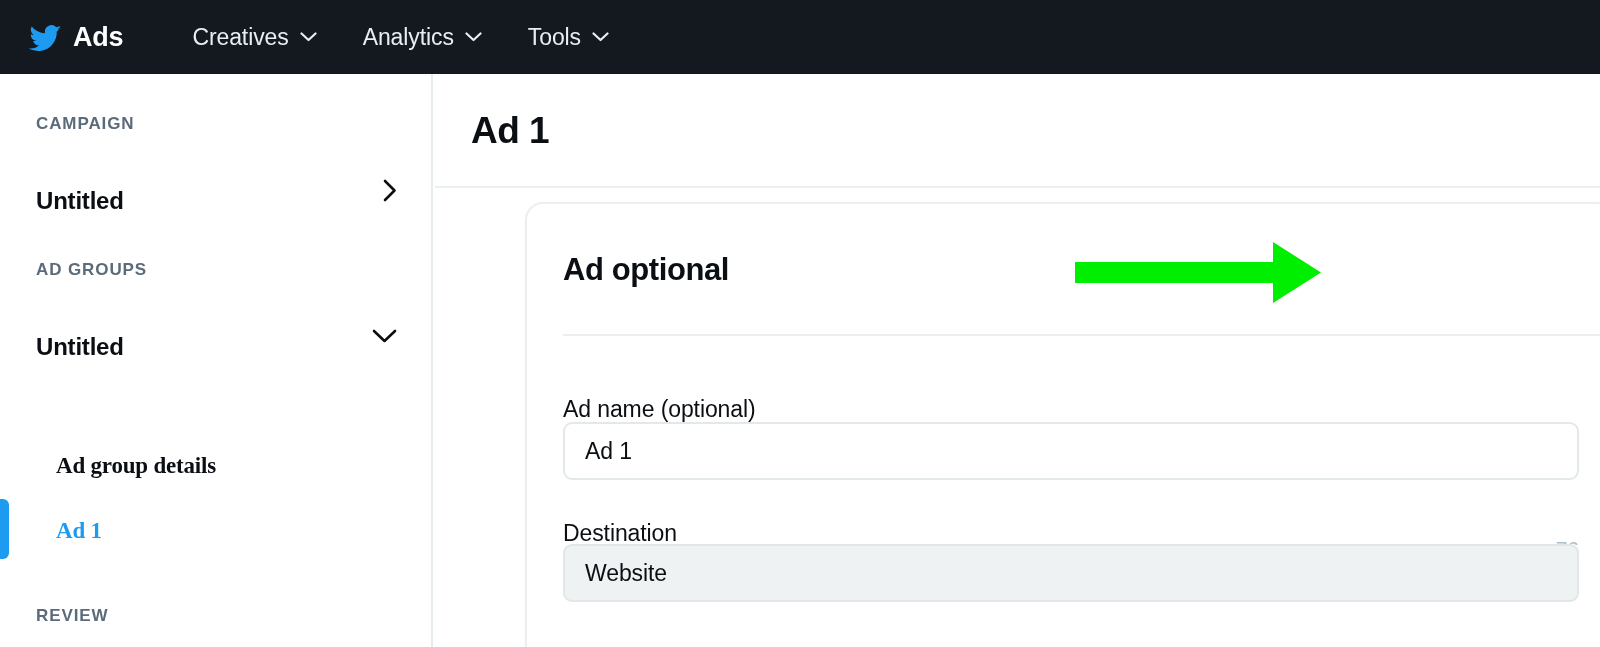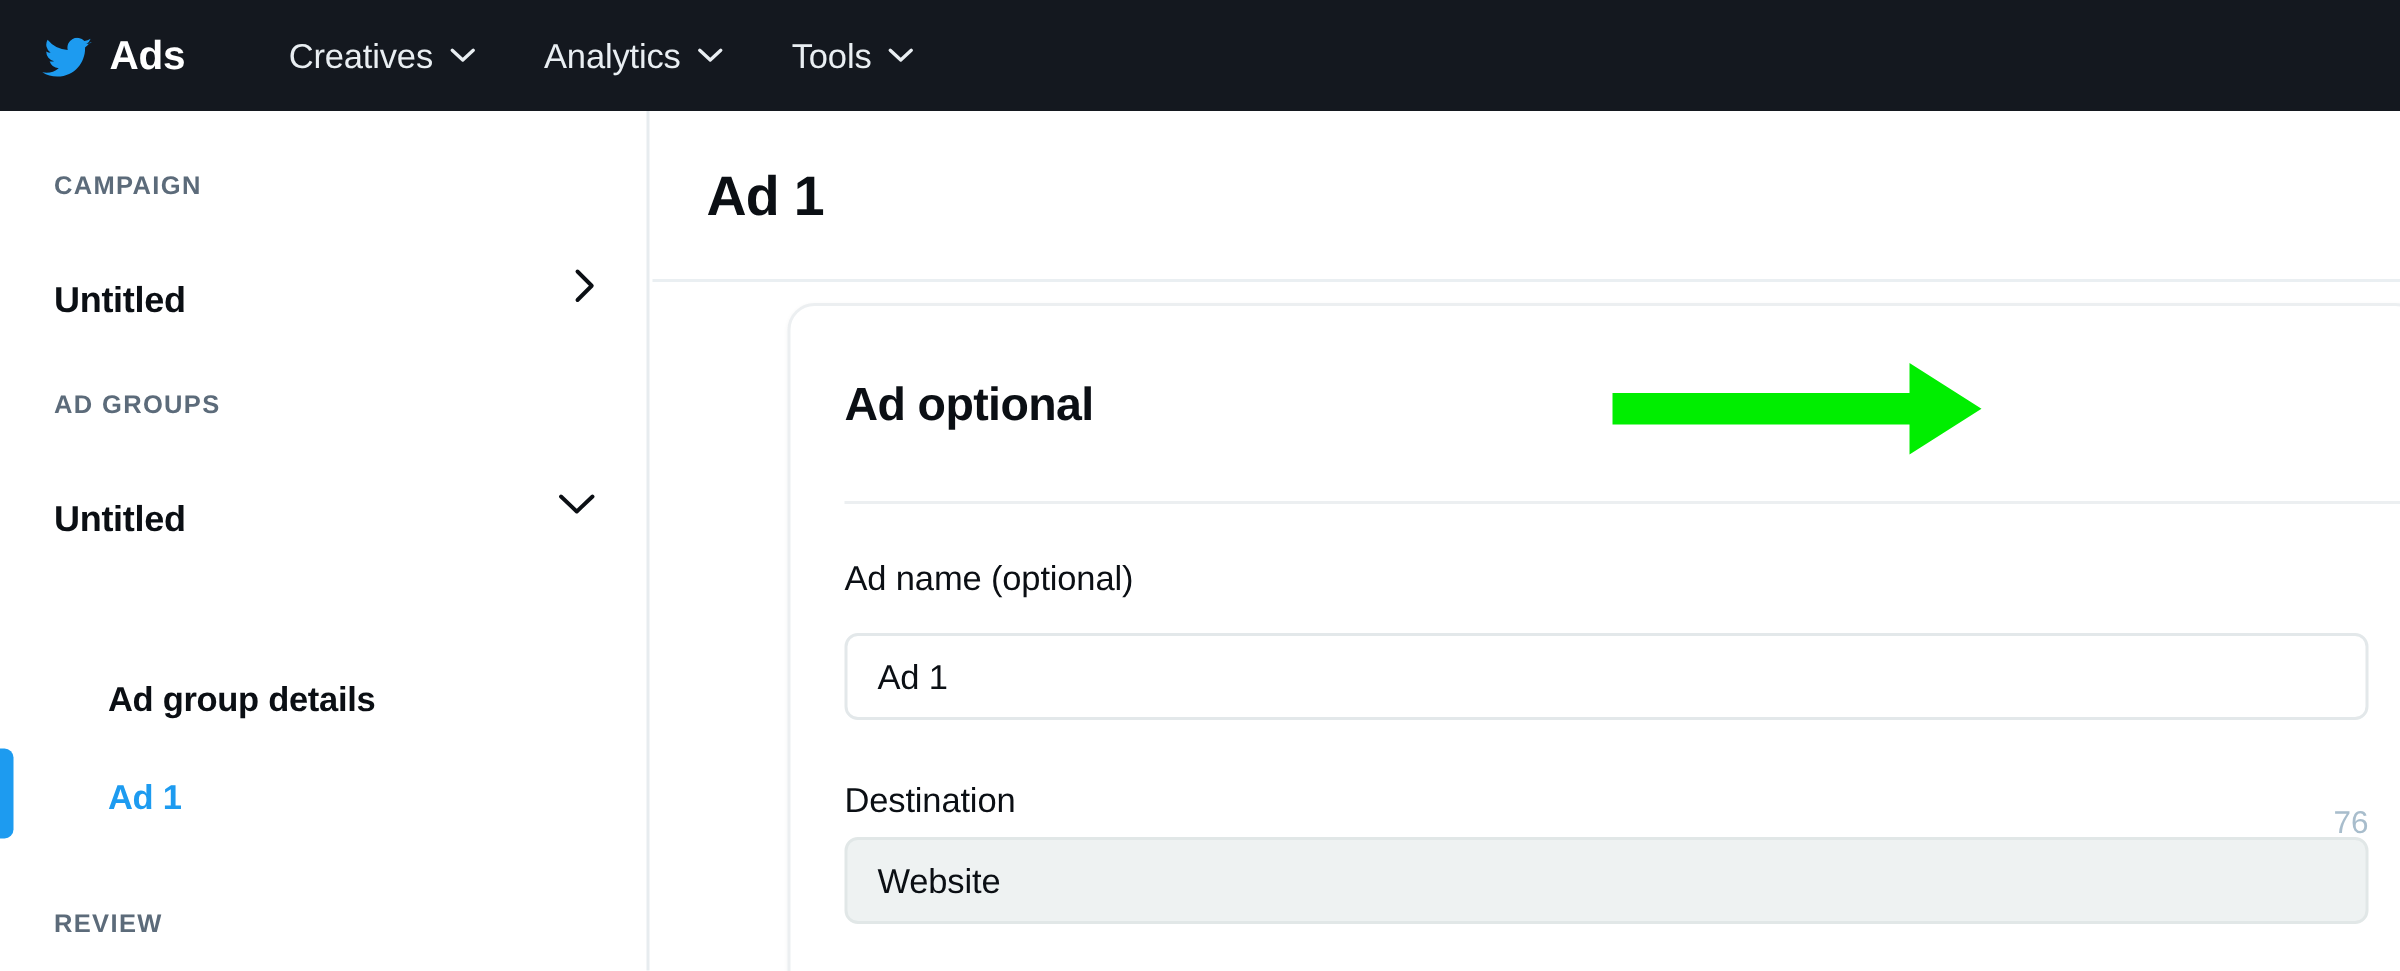--- a/index.html
+++ b/index.html
@@ -80,26 +80,27 @@
   }
   .side-row-label {
     font-size: 24px;
     font-weight: bold;
     color: #0b0f14;
     letter-spacing: -0.2px;
     margin-top: 21px;
   }
   .side-sub {
     position: absolute;
-    left: 16px;
+    left: 0;
     width: 433px;
     padding-left: 56px;
     cursor: pointer;
     display: flex;
     align-items: center;
+    font-family: Liberation Serif, serif;
   }
   .side-sub-label {
     font-size: 23px;
     font-weight: bold;
     color: #0b0f14;
     letter-spacing: -0.2px;
   }
   .side-sub-label.active { color: #1d9bf0; }
   .active-bar {
     position: absolute;
@@ -322,28 +323,28 @@
 
   <div class="card">
 
     <div class="card-head">
       <span class="card-title">Ad optional</span>
 
     </div>
 
     <div class="card-divider"></div>
 
-    <div class="field-label" style="top:168px;">Ad name (optional)</div>
+    <div class="field-label" style="top:192px;">Ad name (optional)</div>
     <div class="field-box" style="top:218px;">
       <span class="field-value">Ad 1</span>
     </div>
     <div class="char-count" style="top:285px;margin-top:48px;">76</div>
 
     <div class="field-label" style="top:316px;">Destination</div>
-    <div class="field-box readonly" style="top:354px;text-align:center;">
+    <div class="field-box readonly" style="top:340px;text-align:center;">
       <span class="field-value">Website</span>
     </div>
   </div>
 </div>
 
 <svg class="anno-arrow" viewBox="0 0 250 70">
   <polygon points="2,24 200,24 200,4 248,34.5 200,65 200,45 2,45" fill="#00EE00"></polygon>
 </svg>
 
 </body></html>

